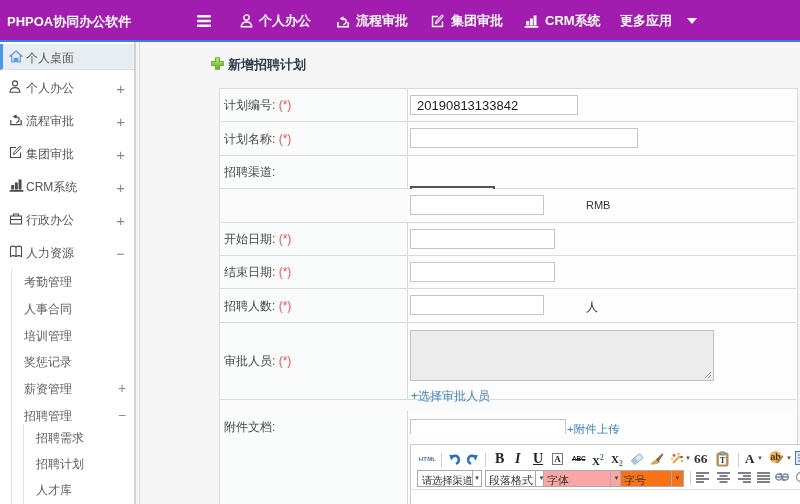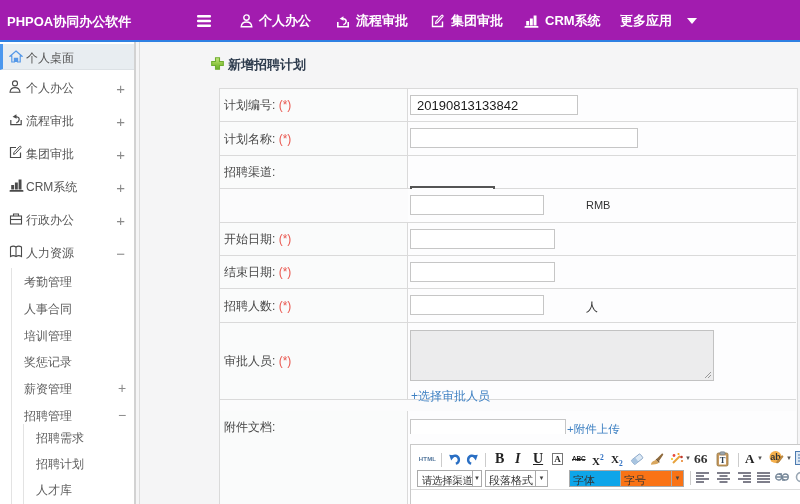--- a/index.html
+++ b/index.html
@@ -328,21 +328,21 @@
 
         <div id="tb2" style="position:absolute;left:0;top:24px;width:100%;height:21px">
           <span class="ddl" style="position:absolute;left:6px;top:1px;width:65px;height:17px;border:1px solid #aaa;background:#fff">
               <i style="position:absolute;left:4px;top:2.5px;font-style:normal;font-size:10.5px;color:#333;letter-spacing:-0.4px;white-space:nowrap">请选择渠道</i>
               <b style="position:absolute;right:0;top:0;width:9px;height:15px;border-left:1px solid #aaa;font-size:6px;text-align:center;line-height:15px;color:#444">▼</b>
             </span>
           <span class="ddl" style="position:absolute;left:74px;top:1px;width:63px;height:17px;border:1px solid #aaa;background:#fff">
               <i style="position:absolute;left:3px;top:2px;font-style:normal;font-size:11px;color:#333">段落格式</i>
               <b style="position:absolute;right:0;top:0;width:12px;height:15px;border-left:1px solid #aaa;font-size:6px;text-align:center;line-height:15px;color:#444">▼</b>
             </span>
-          <span class="ddl" style="position:absolute;left:158px;top:1px;width:80px;height:17px;border:1px solid #aaa;background:#0ea5e9">
+          <span class="ddl" style="position:absolute;left:132px;top:1px;width:80px;height:17px;border:1px solid #aaa;background:#fca5a5">
               <i style="position:absolute;left:3px;top:2px;font-style:normal;font-size:11px;color:#333">字体</i>
               <b style="position:absolute;right:0;top:0;width:12px;height:15px;border-left:1px solid #aaa;font-size:6px;text-align:center;line-height:15px;color:#444">▼</b>
             </span>
           <span class="ddl" style="position:absolute;left:209px;top:1px;width:64px;height:17px;border:1px solid #aaa;background:#f97316">
               <i style="position:absolute;left:3px;top:2px;font-style:normal;font-size:11px;color:#333">字号</i>
               <b style="position:absolute;right:0;top:0;width:12px;height:15px;border-left:1px solid #aaa;font-size:6px;text-align:center;line-height:15px;color:#444">▼</b>
             </span>
           <span style="position:absolute;left:279px;top:2px;width:1px;height:14px;background:#ccc"></span>
           <svg style="position:absolute;left:285px;top:3px" width="13" height="12" viewBox="0 0 13 12">
               <path d="M0 1 H13 M0 4 H8 M0 7 H13 M0 10 H8" stroke="#556" stroke-width="1.6"></path>

